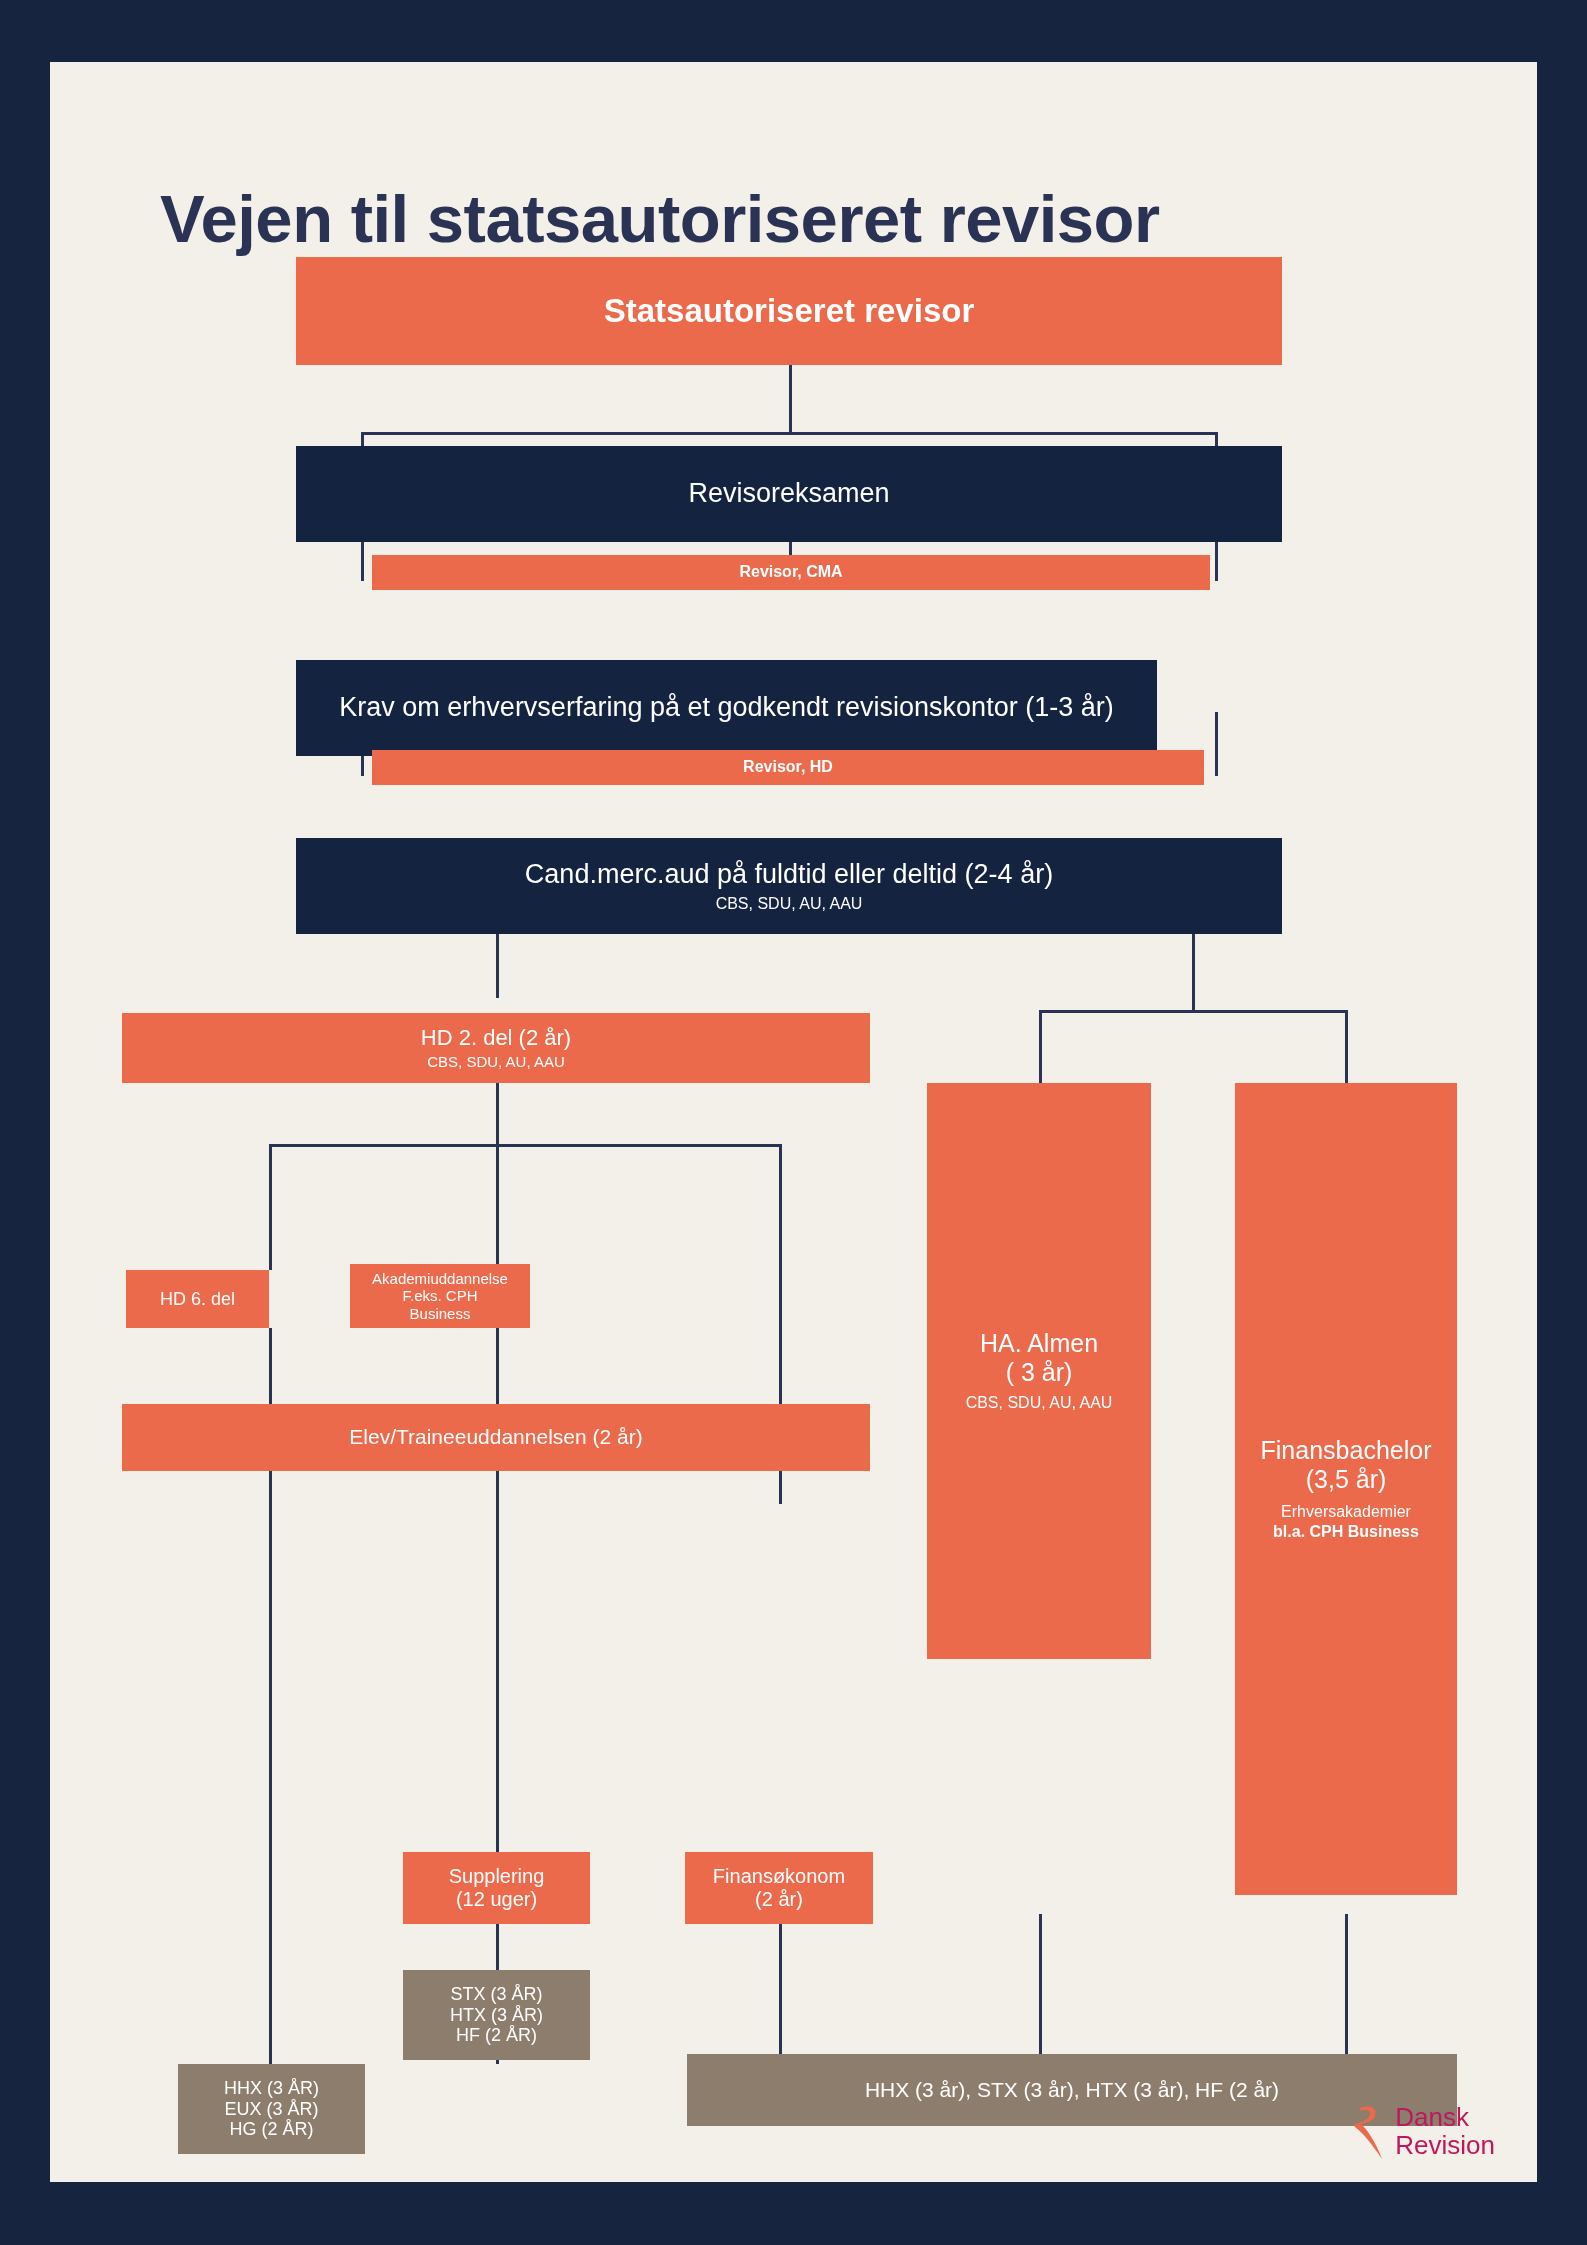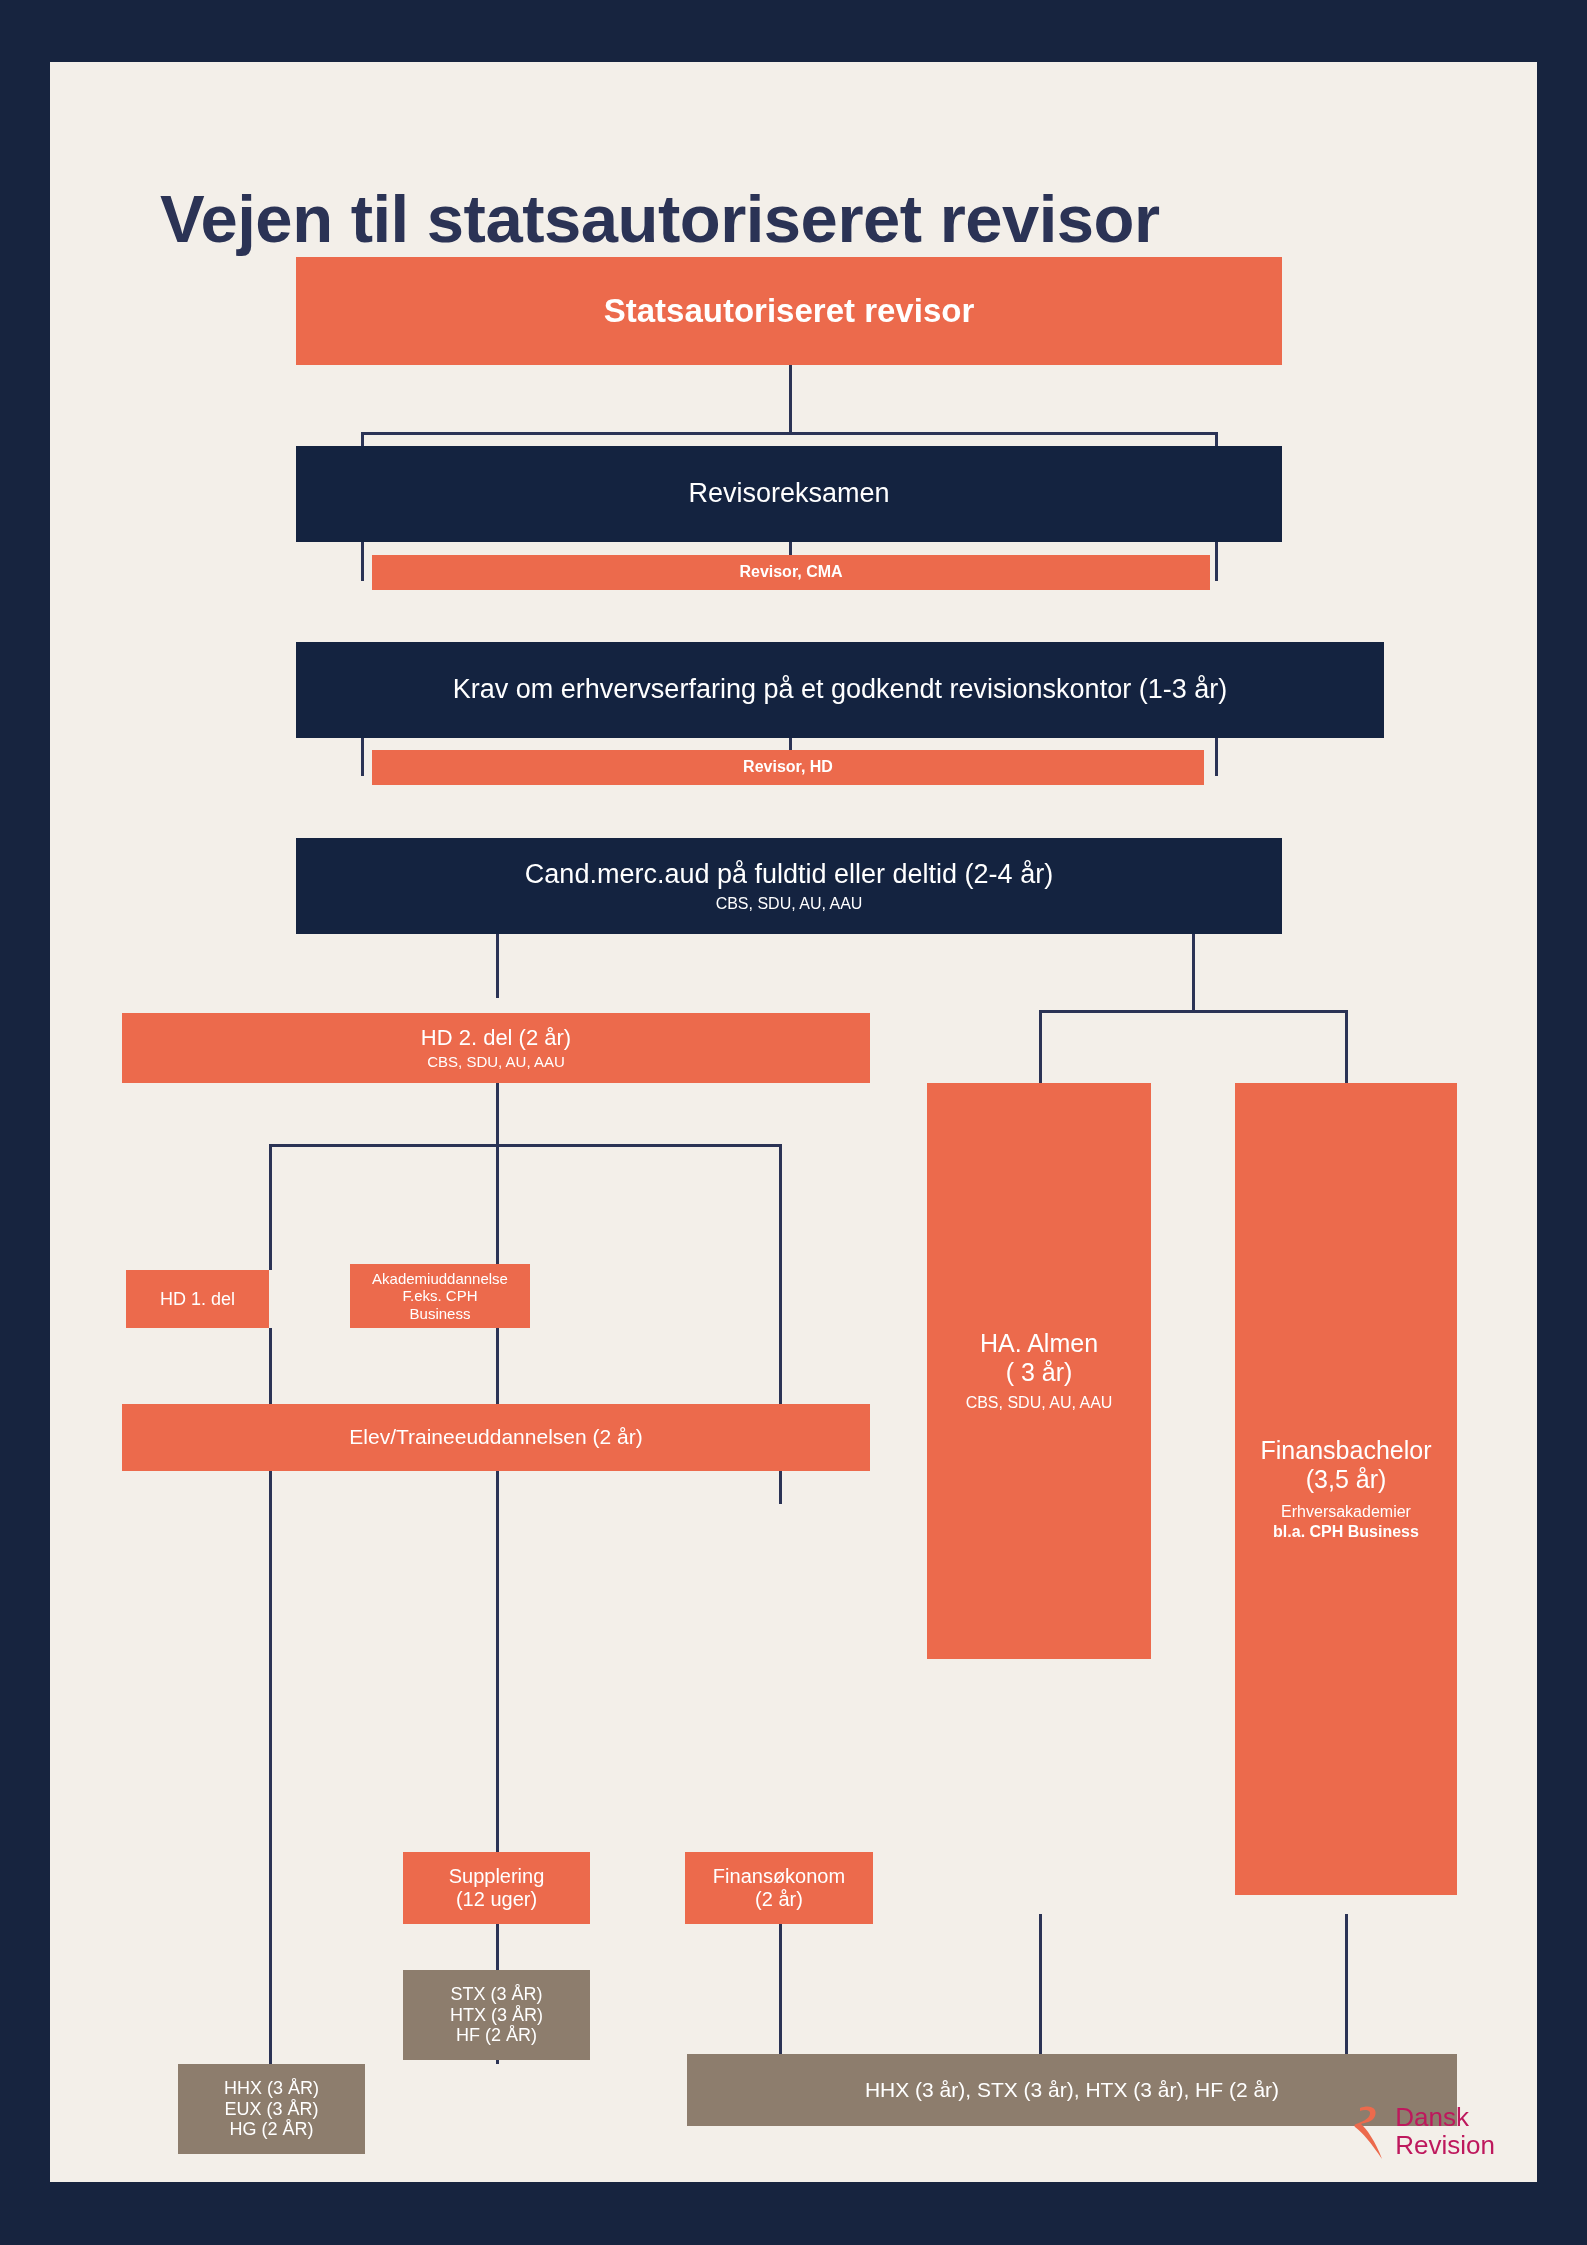--- a/index.html
+++ b/index.html
@@ -115,21 +115,21 @@
     </div>
 
     <div class="node navy" style="left:246px;top:384px;width:986px;height:96px;">
       <span class="ttl" style="font-size:27px;">Revisoreksamen</span>
     </div>
 
     <div class="node orange" style="left:322px;top:493px;width:838px;height:35px;">
       <span class="ttl" style="font-size:16px;font-weight:bold;">Revisor, CMA</span>
     </div>
 
-    <div class="node navy" style="left:246px;top:580px;width:1088px;height:96px;">
+    <div class="node navy" style="left:246px;top:598px;width:861px;height:96px;">
       <span class="ttl" style="font-size:27px;">Krav om erhvervserfaring på et godkendt revisionskontor (1-3 år)</span>
     </div>
 
     <div class="node orange" style="left:322px;top:688px;width:832px;height:35px;">
       <span class="ttl" style="font-size:16px;font-weight:bold;">Revisor, HD</span>
     </div>
 
     <div class="node navy" style="left:246px;top:776px;width:986px;height:96px;">
       <span class="ttl" style="font-size:27px;">Cand.merc.aud på fuldtid eller deltid (2-4 år)</span>
       <span class="sub" style="font-size:16px;margin-top:4px;">CBS, SDU, AU, AAU</span>
@@ -147,21 +147,21 @@
     </div>
 
     <div class="node orange" style="left:1185px;top:1021px;width:222px;height:812px;">
       <span class="ttl" style="font-size:25px;">Finansbachelor</span>
       <span class="ttl" style="font-size:25px;">(3,5 år)</span>
       <span class="sub" style="font-size:16px;margin-top:8px;">Erhversakademier</span>
       <span class="sub" style="font-size:16px;font-weight:bold;">bl.a. CPH Business</span>
     </div>
 
     <div class="node orange" style="left:76px;top:1208px;width:143px;height:58px;">
-      <span class="ttl" style="font-size:18px;">HD 1. del</span>
+      <span class="ttl" style="font-size:18px;">HD 6. del</span>
     </div>
 
     <div class="node orange" style="left:300px;top:1202px;width:180px;height:64px;">
       <span class="ttl" style="font-size:15px;">Akademiuddannelse</span>
       <span class="ttl" style="font-size:15px;">F.eks. CPH Business</span>
     </div>
 
     <div class="node orange" style="left:72px;top:1342px;width:748px;height:67px;">
       <span class="ttl" style="font-size:21px;">Elev/Traineeuddannelsen (2 år)</span>
     </div>

